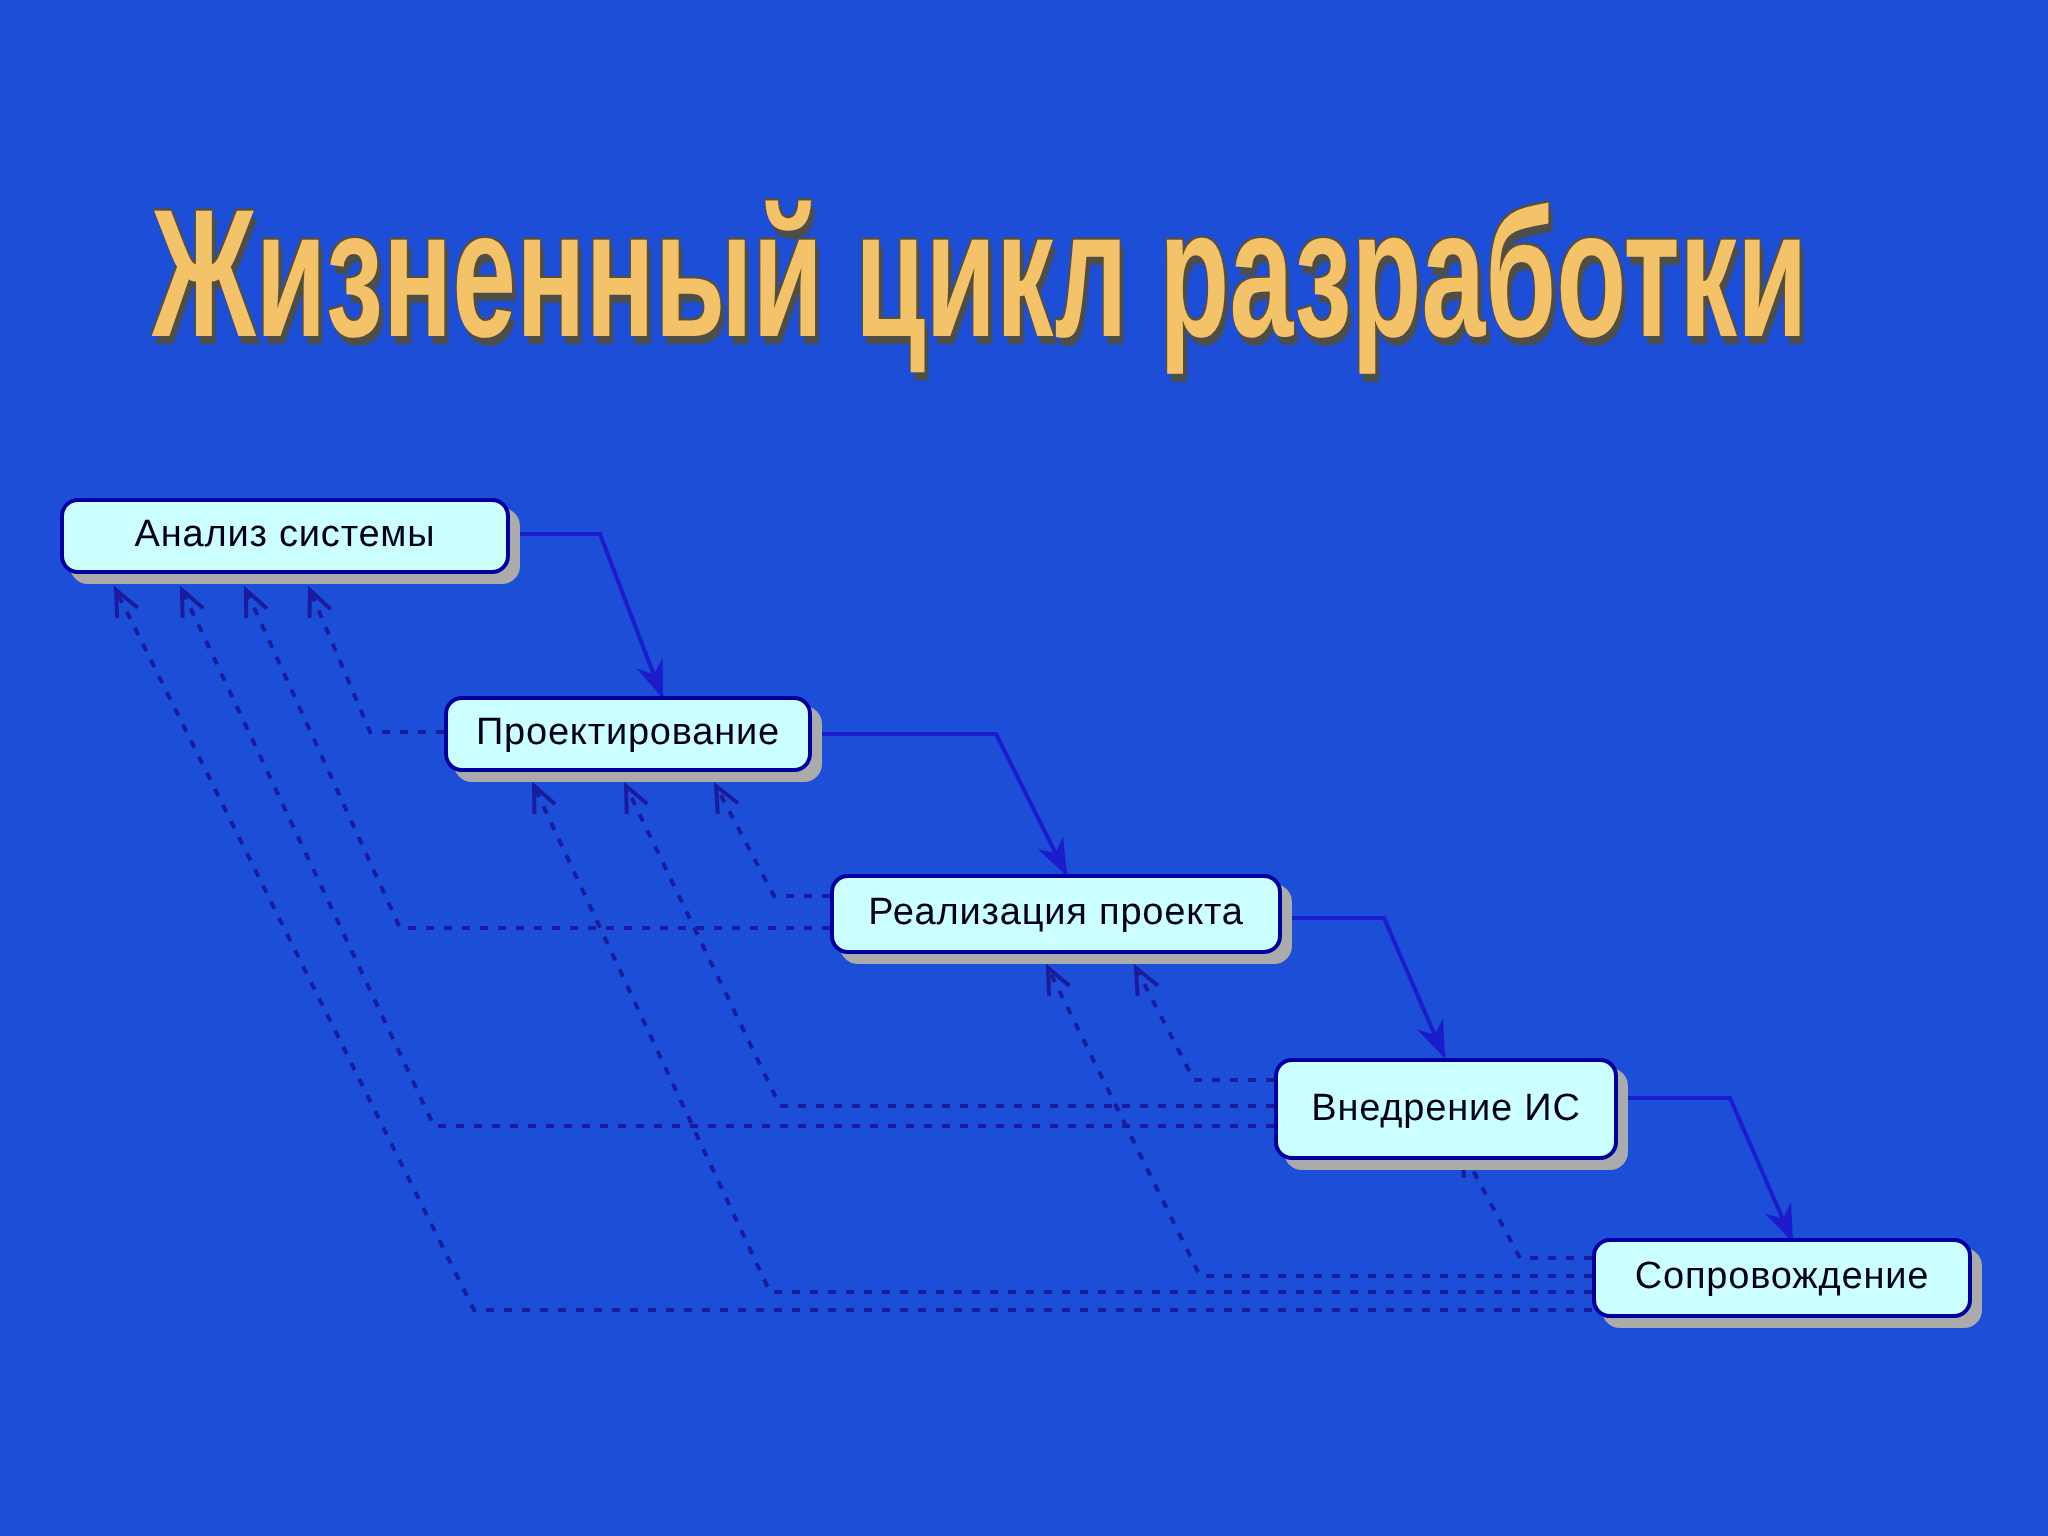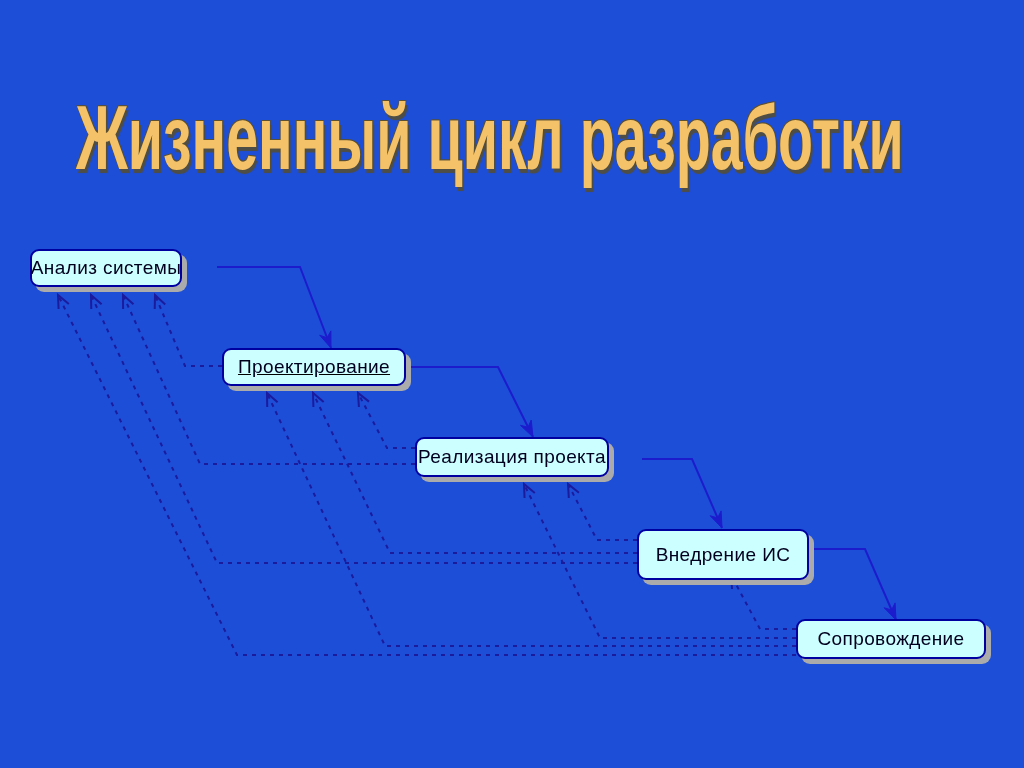--- a/index.html
+++ b/index.html
@@ -57,27 +57,27 @@
       <polyline points="217,267 300,267 331,348" fill="none" stroke="#1c1ccd" stroke-width="2"></polyline>
       <polygon points="331,348 319.6774349815902,335.2015812928361 327.06823353230374,337.72667471343874 330.88469893056606,330.9123815098947" fill="#1c1ccd" stroke="#1c1ccd" stroke-width="1"></polygon>
       <polyline points="407,367 498,367 533,437" fill="none" stroke="#1c1ccd" stroke-width="2"></polyline>
       <polygon points="533,437 520.4780193260011,425.3724465170011 528.0806504495005,427.16130089900093 531.2111456180002,420.0058833710016" fill="#1c1ccd" stroke="#1c1ccd" stroke-width="1"></polygon>
       <polyline points="642,459 692,459 722,528" fill="none" stroke="#1c1ccd" stroke-width="2"></polyline>
       <polygon points="722,528 710.1179618798494,515.7192357684349 717.614012774441,517.9122293812144 721.1228025548883,510.9345224314615" fill="#1c1ccd" stroke="#1c1ccd" stroke-width="1"></polygon>
       <polyline points="810,549 865,549 896,620" fill="none" stroke="#1c1ccd" stroke-width="2"></polyline>
       <polygon points="896,620 884.0990145149729,607.737596300677 891.5984424616114,609.9190133798197 895.0964544642604,602.9358971678895" fill="#1c1ccd" stroke="#1c1ccd" stroke-width="1"></polygon>
     </svg>
 
-  <div class="node" style="left: 30px; top: 249px; width: 152px; height: 38px;">
+  <div class="node" style="left: 30px; top: 249px; width: 225px; height: 38px;">
     <span class="node-label">Анализ системы</span>
   </div>
-  <div class="node" style="left: 222px; top: 348px; width: 184px; height: 38px; text-decoration: underline;">
+  <div class="node" style="left: 222px; top: 348px; width: 184px; height: 38px;">
     <span class="node-label">Проектирование</span>
   </div>
-  <div class="node" style="left: 415px; top: 437px; width: 194px; height: 40px; text-align: right;">
+  <div class="node" style="left: 415px; top: 437px; width: 226px; height: 40px; text-align: right;">
     <span class="node-label">Реализация проекта</span>
   </div>
   <div class="node" style="left: 637px; top: 529px; width: 172px; height: 51px;">
     <span class="node-label">Внедрение ИС</span>
   </div>
   <div class="node" style="left: 796px; top: 619px; width: 190px; height: 40px;">
     <span class="node-label">Сопровождение</span>
   </div>
 </div>
 

